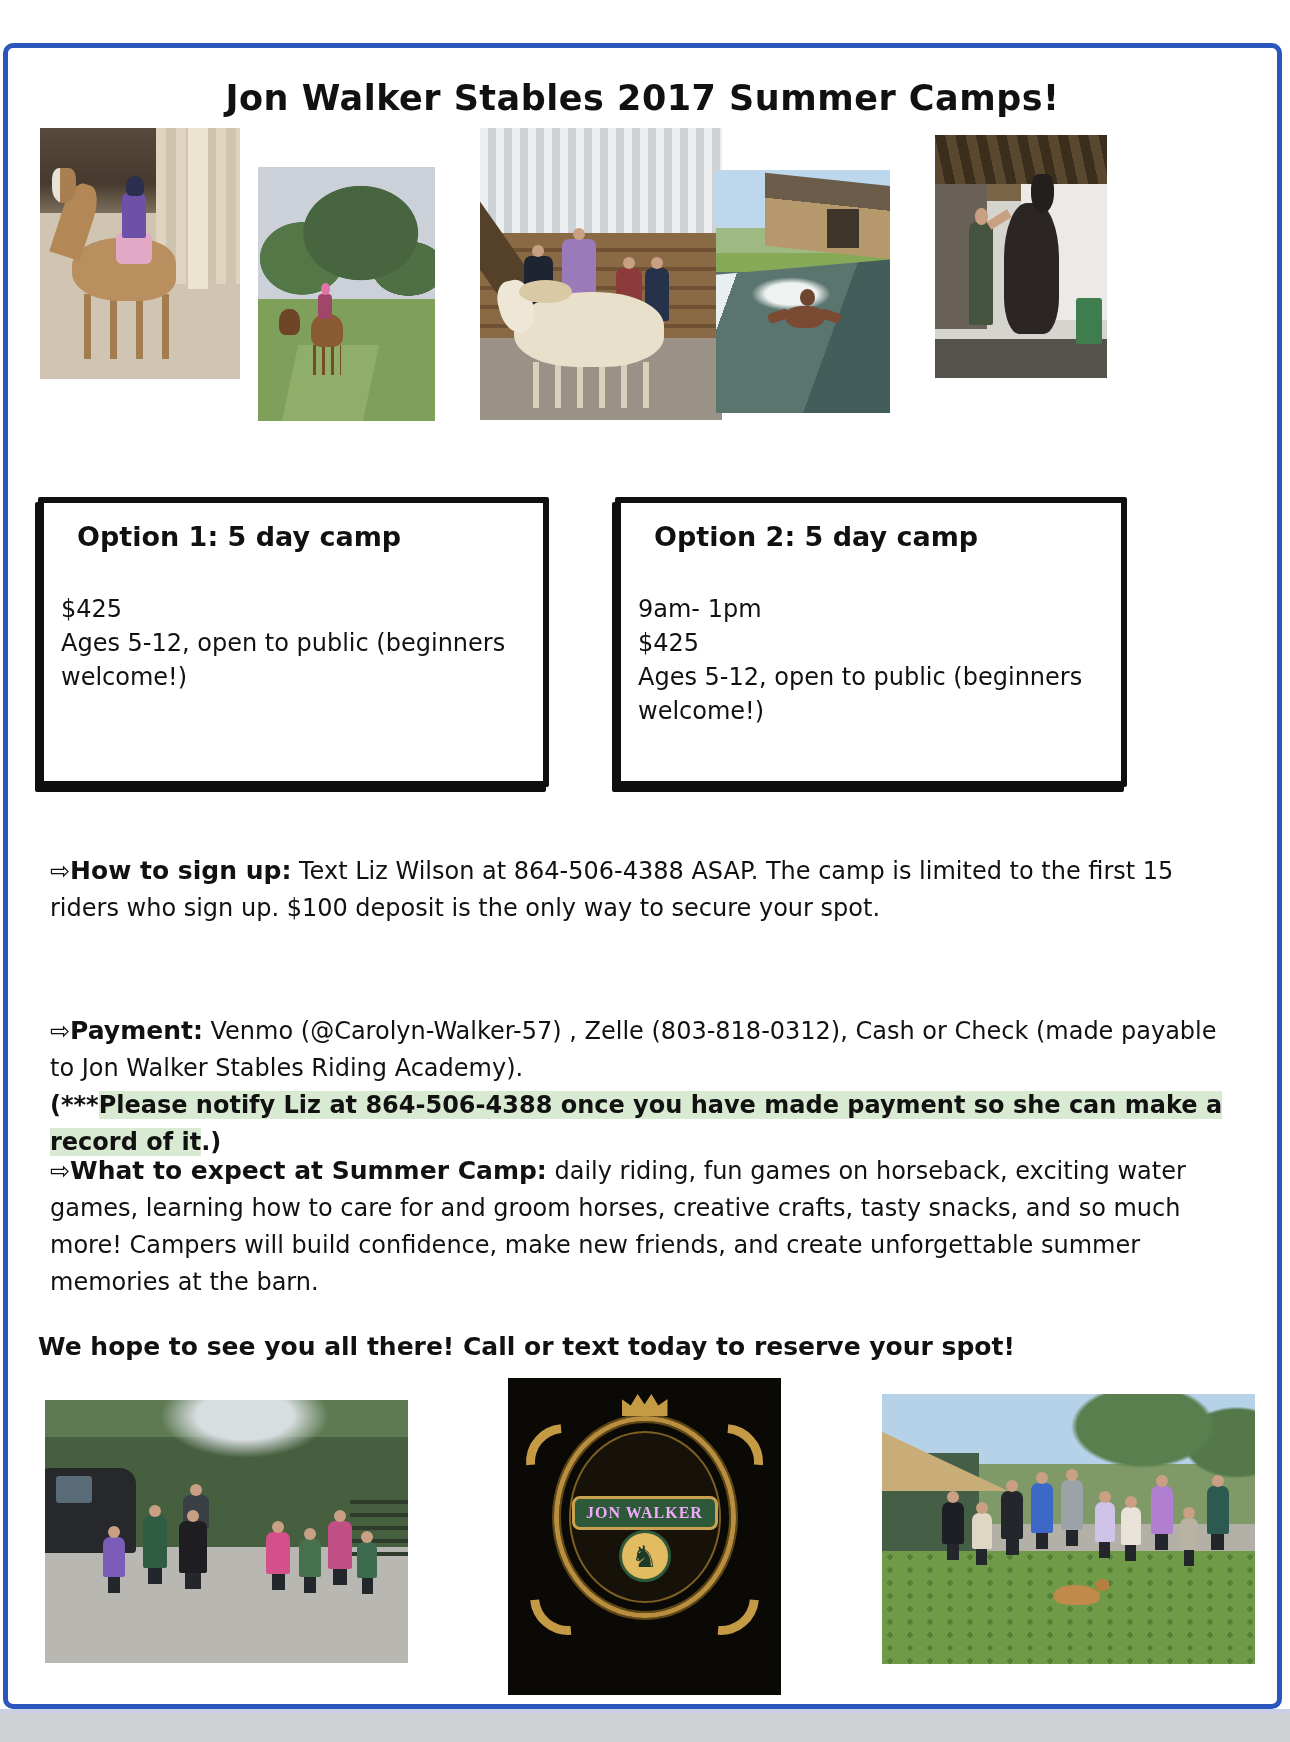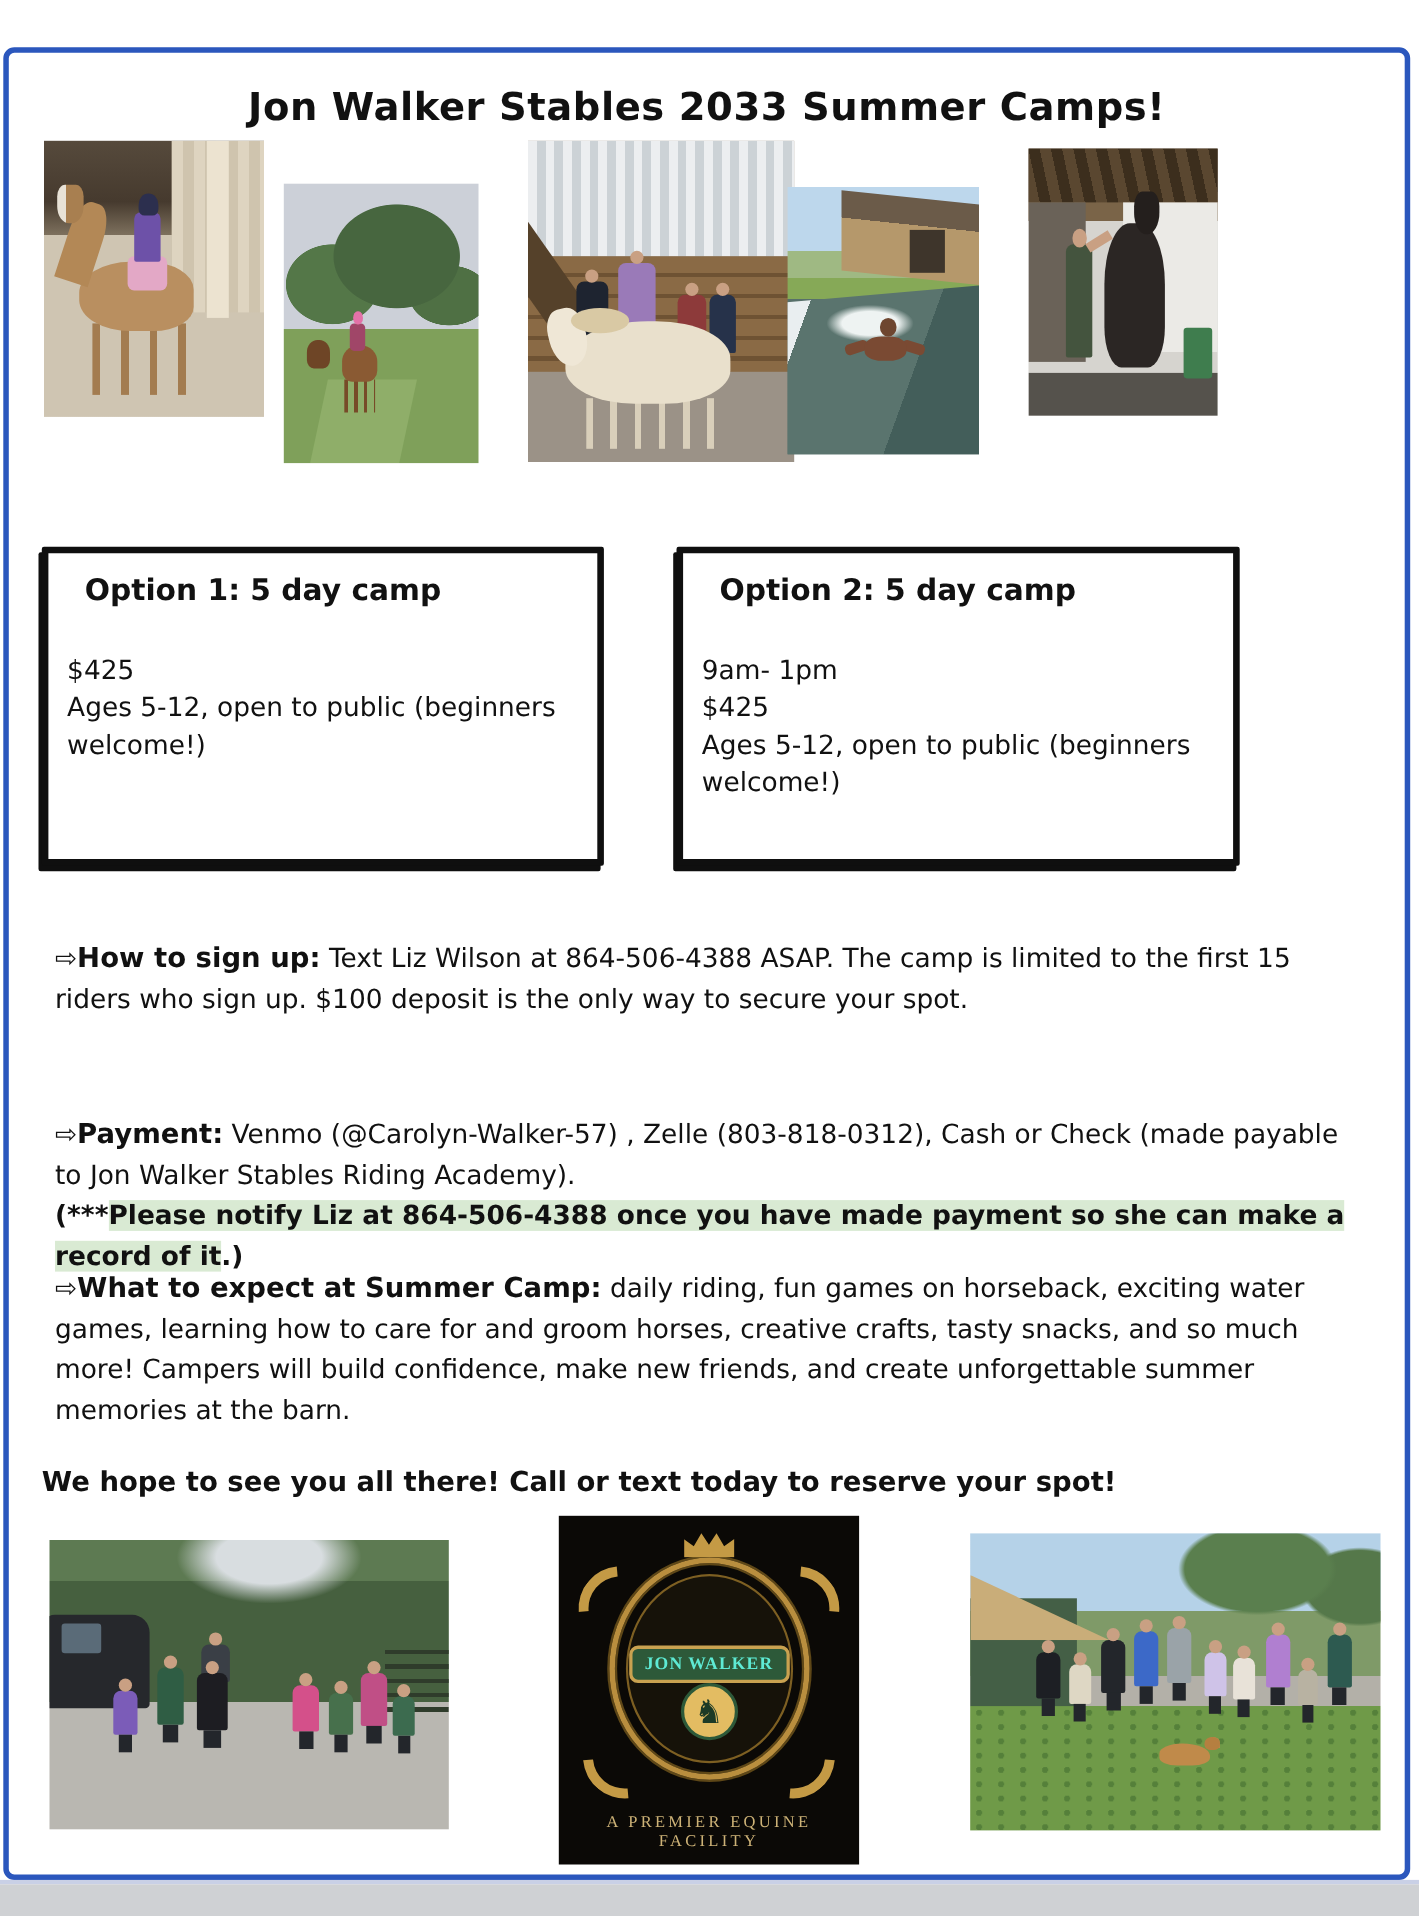--- a/index.html
+++ b/index.html
@@ -125,31 +125,31 @@
   
   .logo{left:508px;top:1378px;width:273px;height:317px;background:#0b0906;}
   .logo-ring{left:50%;top:44%;transform:translate(-50%,-50%);width:172px;height:192px;border:5px solid #b98e3e;border-radius:50%;box-shadow:0 0 0 2px #5e4717,inset 0 0 0 2px #5e4717;}
   .fl{width:58px;height:58px;border:9px solid transparent;border-left:9px solid #c49a45;border-radius:50%;}
   .fl1{left:18px;top:46px;transform:rotate(40deg);}
   .fl2{right:18px;top:46px;transform:rotate(140deg);}
   .fl3{left:22px;bottom:60px;transform:rotate(-50deg);}
   .fl4{right:22px;bottom:60px;transform:rotate(230deg);}
   .crown{left:50%;top:12px;transform:translateX(-50%);width:46px;height:26px;background:#c49a45;clip-path:polygon(0 100%,0 35%,20% 60%,35% 15%,50% 55%,65% 15%,80% 60%,100% 35%,100% 100%);}
   .logo-inner{left:50%;top:44%;transform:translate(-50%,-50%);width:148px;height:168px;border-radius:50%;background:#161209;border:2px solid #7d5f22;}
-  .plaque{left:50%;top:118px;transform:translateX(-50%);width:146px;height:34px;background:#2d5939;border:3px solid #c9a250;border-radius:8px;display:flex;align-items:center;justify-content:center;font-family:"Liberation Serif",serif;font-weight:700;font-size:16px;letter-spacing:1px;color:#5eead4;box-sizing:border-box;}
+  .plaque{left:50%;top:118px;transform:translateX(-50%);width:146px;height:34px;background:#2d5939;border:3px solid #c9a250;border-radius:8px;display:flex;align-items:center;justify-content:center;font-family:"Liberation Serif",serif;font-weight:700;font-size:16px;letter-spacing:1px;color:#f0abfc;box-sizing:border-box;}
   .badge{left:50%;top:152px;transform:translateX(-50%);width:52px;height:52px;border-radius:50%;background:#e3bc62;border:3px solid #2d5939;display:flex;align-items:center;justify-content:center;font-size:30px;color:#1c3a26;box-sizing:border-box;}
   .tagline{left:0;bottom:12px;width:100%;text-align:center;font-family:"Liberation Serif",serif;font-size:15px;letter-spacing:3px;color:#cdb277;}
 </style>
 </head>
 <body>
 
 <div class="canvas">
   <div class="frame"></div>
 
-  <h1 class="title">Jon Walker Stables 2033 Summer Camps!</h1>
+  <h1 class="title">Jon Walker Stables 2017 Summer Camps!</h1>
 
   <div class="photo p1">
     <div class="p1-wall"></div>
     <div class="p1-post"></div>
     <div class="p1-legs"></div>
     <div class="p1-body"></div>
     <div class="p1-neck"></div>
     <div class="p1-head"></div>
     <div class="p1-pad"></div>
     <div class="p1-rider"></div>
@@ -241,21 +241,20 @@
   <div class="photo logo">
     <div class="logo-ring"></div>
     <div class="fl fl1"></div>
     <div class="fl fl2"></div>
     <div class="fl fl3"></div>
     <div class="fl fl4"></div>
     <div class="crown"></div>
     <div class="logo-inner"></div>
     <div class="plaque">JON WALKER</div>
     <div class="badge">♞</div>
-    <div class="tagline">A PREMIER EQUINE FACILITY</div>
   </div>
 
   <div class="photo br">
     <div class="br-field"></div>
     <div class="br-barn-wall"></div>
     <div class="br-barn-roof"></div>
     <div class="fig" style="left:16%;top:40%;width:22px;height:42px;background:#1d1f24;"></div>
     <div class="fig" style="left:24%;top:44%;width:20px;height:36px;background:#ded7c4;"></div>
     <div class="fig" style="left:32%;top:36%;width:22px;height:48px;background:#23262b;"></div>
     <div class="fig" style="left:40%;top:33%;width:22px;height:50px;background:#3c69c8;"></div>

